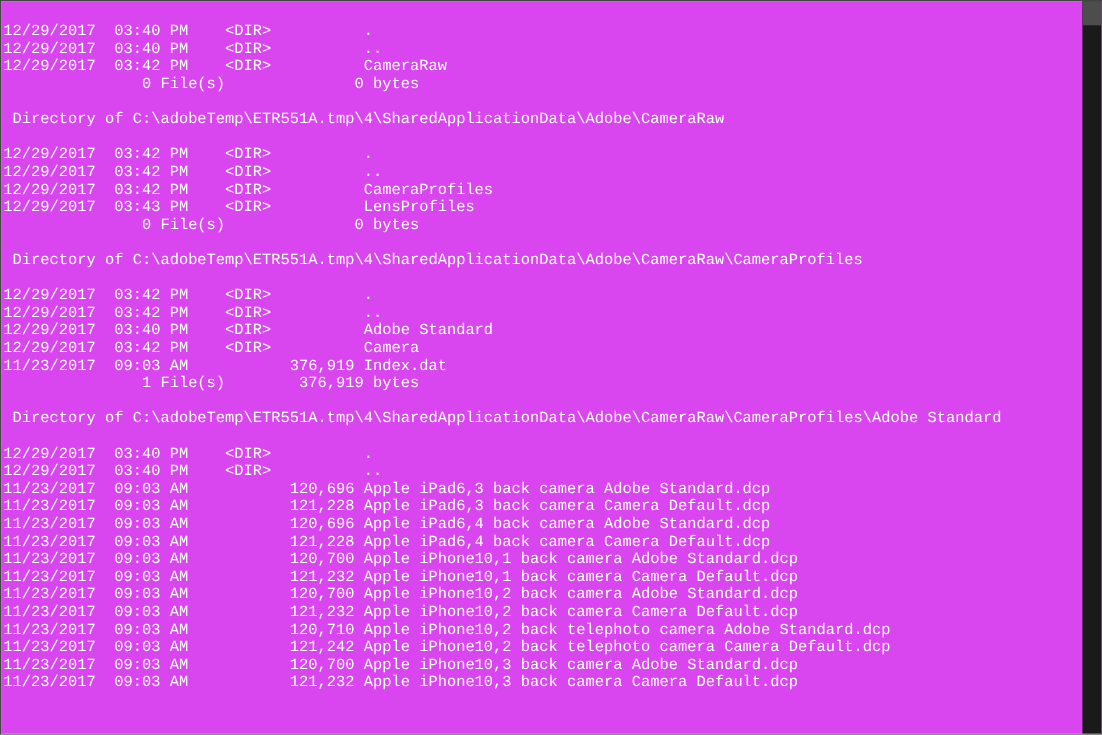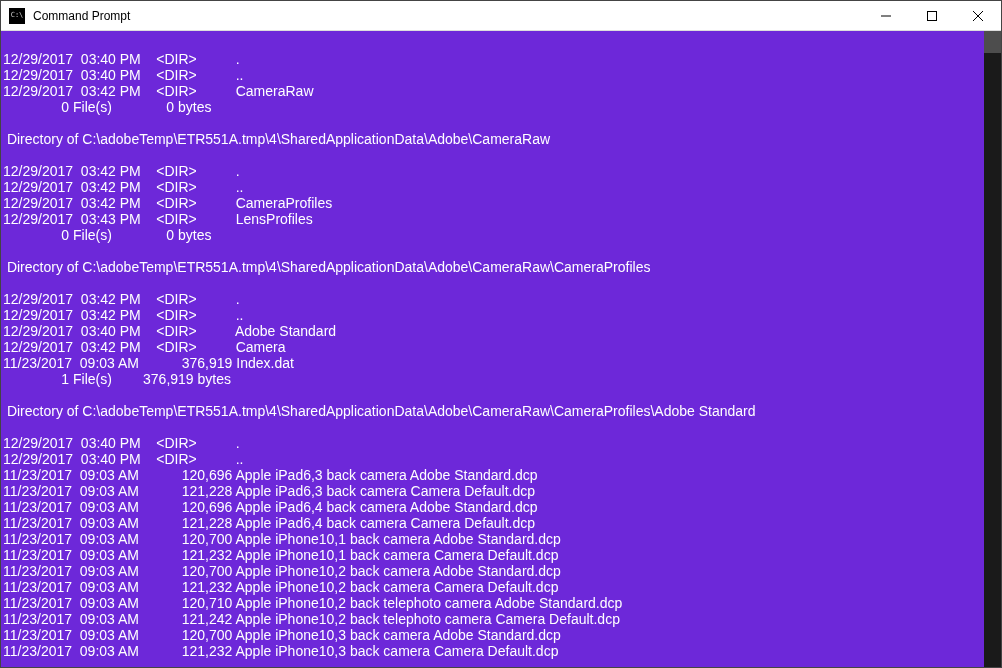--- a/index.html
+++ b/index.html
@@ -58,23 +58,23 @@
       display: flex;
       align-items: center;
       justify-content: center;
       font-size: 11px;
       color: #000;
       cursor: default;
     }
     .titlebar-btn svg { width: 10px; height: 10px; }
     .terminal {
       flex: 1;
-      background: #6d28d9;
+      background: #d946ef;
       color: #fff;
-      font-family: Liberation Sans, sans-serif;
+      font-family: Liberation Mono, monospace;
       font-size: 14px;
       line-height: 16px;
       padding: 4px 0 4px 2px;
       white-space: pre;
       overflow: hidden;
       position: relative;
     }
     .terminal-content {
       position: absolute;
       top: 4px;
@@ -95,41 +95,19 @@
       top: 0;
       width: 17px;
       height: 22px;
       background: #4d4d4d;
     }
   </style>
 </head>
 <body>
 
 <div class="window">
-  <div class="titlebar">
-    <div class="titlebar-icon"></div>
-    <div class="titlebar-text">Command Prompt</div>
-    <div class="titlebar-controls">
-      <div class="titlebar-btn">
-        <svg viewBox="0 0 10 10">
-            <line x1="0" y1="5" x2="10" y2="5" stroke="#000" stroke-width="1"></line>
-          </svg>
-      </div>
-      <div class="titlebar-btn">
-        <svg viewBox="0 0 10 10">
-            <rect x="0.5" y="0.5" width="9" height="9" fill="none" stroke="#000" stroke-width="1"></rect>
-          </svg>
-      </div>
-      <div class="titlebar-btn">
-        <svg viewBox="0 0 10 10">
-            <line x1="0" y1="0" x2="10" y2="10" stroke="#000" stroke-width="1"></line>
-            <line x1="10" y1="0" x2="0" y2="10" stroke="#000" stroke-width="1"></line>
-          </svg>
-      </div>
-    </div>
-  </div>
   <div class="terminal">
     <div class="terminal-content" id="terminal-content"><div>&nbsp;</div><div>12/29/2017  03:40 PM    &lt;DIR&gt;          .</div><div>12/29/2017  03:40 PM    &lt;DIR&gt;          ..</div><div>12/29/2017  03:42 PM    &lt;DIR&gt;          CameraRaw</div><div>               0 File(s)              0 bytes</div><div>&nbsp;</div><div> Directory of C:\adobeTemp\ETR551A.tmp\4\SharedApplicationData\Adobe\CameraRaw</div><div>&nbsp;</div><div>12/29/2017  03:42 PM    &lt;DIR&gt;          .</div><div>12/29/2017  03:42 PM    &lt;DIR&gt;          ..</div><div>12/29/2017  03:42 PM    &lt;DIR&gt;          CameraProfiles</div><div>12/29/2017  03:43 PM    &lt;DIR&gt;          LensProfiles</div><div>               0 File(s)              0 bytes</div><div>&nbsp;</div><div> Directory of C:\adobeTemp\ETR551A.tmp\4\SharedApplicationData\Adobe\CameraRaw\CameraProfiles</div><div>&nbsp;</div><div>12/29/2017  03:42 PM    &lt;DIR&gt;          .</div><div>12/29/2017  03:42 PM    &lt;DIR&gt;          ..</div><div>12/29/2017  03:40 PM    &lt;DIR&gt;          Adobe Standard</div><div>12/29/2017  03:42 PM    &lt;DIR&gt;          Camera</div><div>11/23/2017  09:03 AM           376,919 Index.dat</div><div>               1 File(s)        376,919 bytes</div><div>&nbsp;</div><div> Directory of C:\adobeTemp\ETR551A.tmp\4\SharedApplicationData\Adobe\CameraRaw\CameraProfiles\Adobe Standard</div><div>&nbsp;</div><div>12/29/2017  03:40 PM    &lt;DIR&gt;          .</div><div>12/29/2017  03:40 PM    &lt;DIR&gt;          ..</div><div>11/23/2017  09:03 AM           120,696 Apple iPad6,3 back camera Adobe Standard.dcp</div><div>11/23/2017  09:03 AM           121,228 Apple iPad6,3 back camera Camera Default.dcp</div><div>11/23/2017  09:03 AM           120,696 Apple iPad6,4 back camera Adobe Standard.dcp</div><div>11/23/2017  09:03 AM           121,228 Apple iPad6,4 back camera Camera Default.dcp</div><div>11/23/2017  09:03 AM           120,700 Apple iPhone10,1 back camera Adobe Standard.dcp</div><div>11/23/2017  09:03 AM           121,232 Apple iPhone10,1 back camera Camera Default.dcp</div><div>11/23/2017  09:03 AM           120,700 Apple iPhone10,2 back camera Adobe Standard.dcp</div><div>11/23/2017  09:03 AM           121,232 Apple iPhone10,2 back camera Camera Default.dcp</div><div>11/23/2017  09:03 AM           120,710 Apple iPhone10,2 back telephoto camera Adobe Standard.dcp</div><div>11/23/2017  09:03 AM           121,242 Apple iPhone10,2 back telephoto camera Camera Default.dcp</div><div>11/23/2017  09:03 AM           120,700 Apple iPhone10,3 back camera Adobe Standard.dcp</div><div>11/23/2017  09:03 AM           121,232 Apple iPhone10,3 back camera Camera Default.dcp</div></div>
     <div class="scrollbar">
       <div class="scrollbar-thumb"></div>
     </div>
   </div>
 </div>
 
 </body></html>

